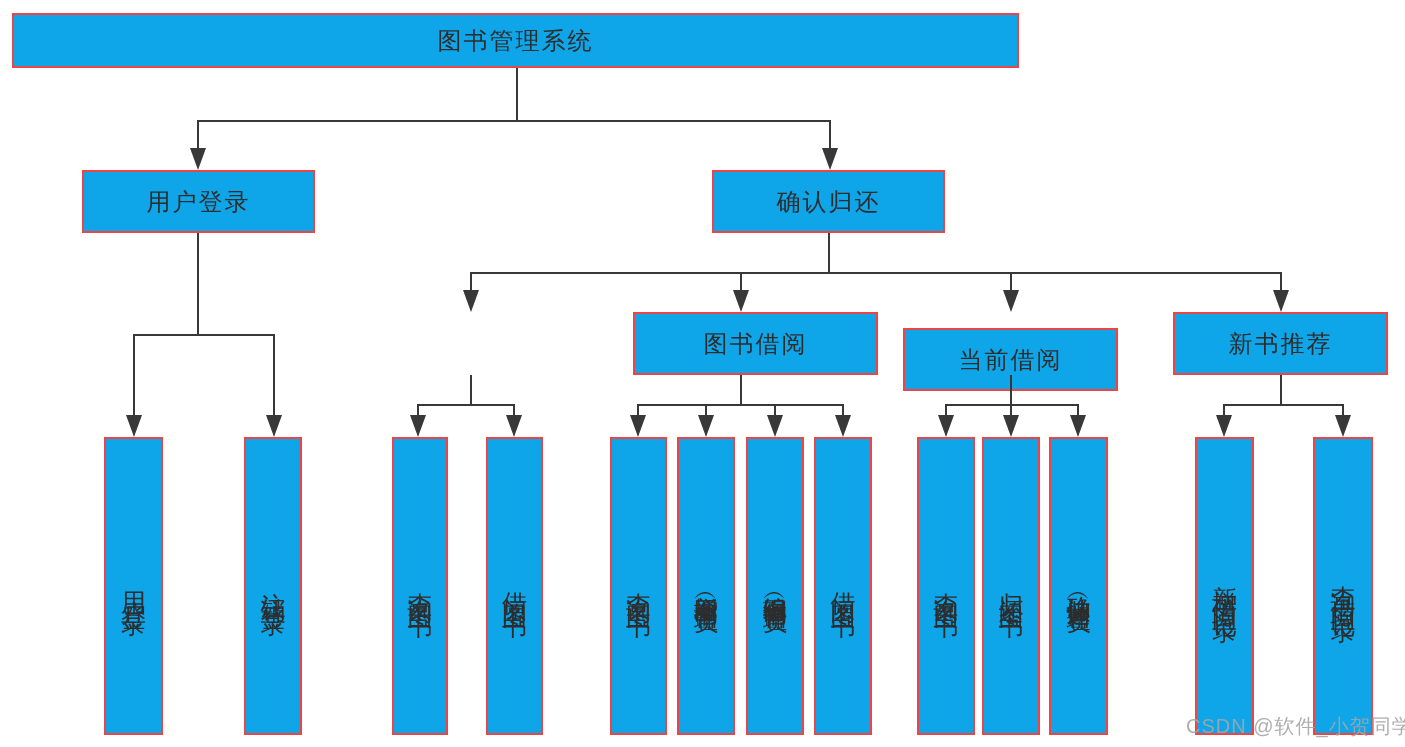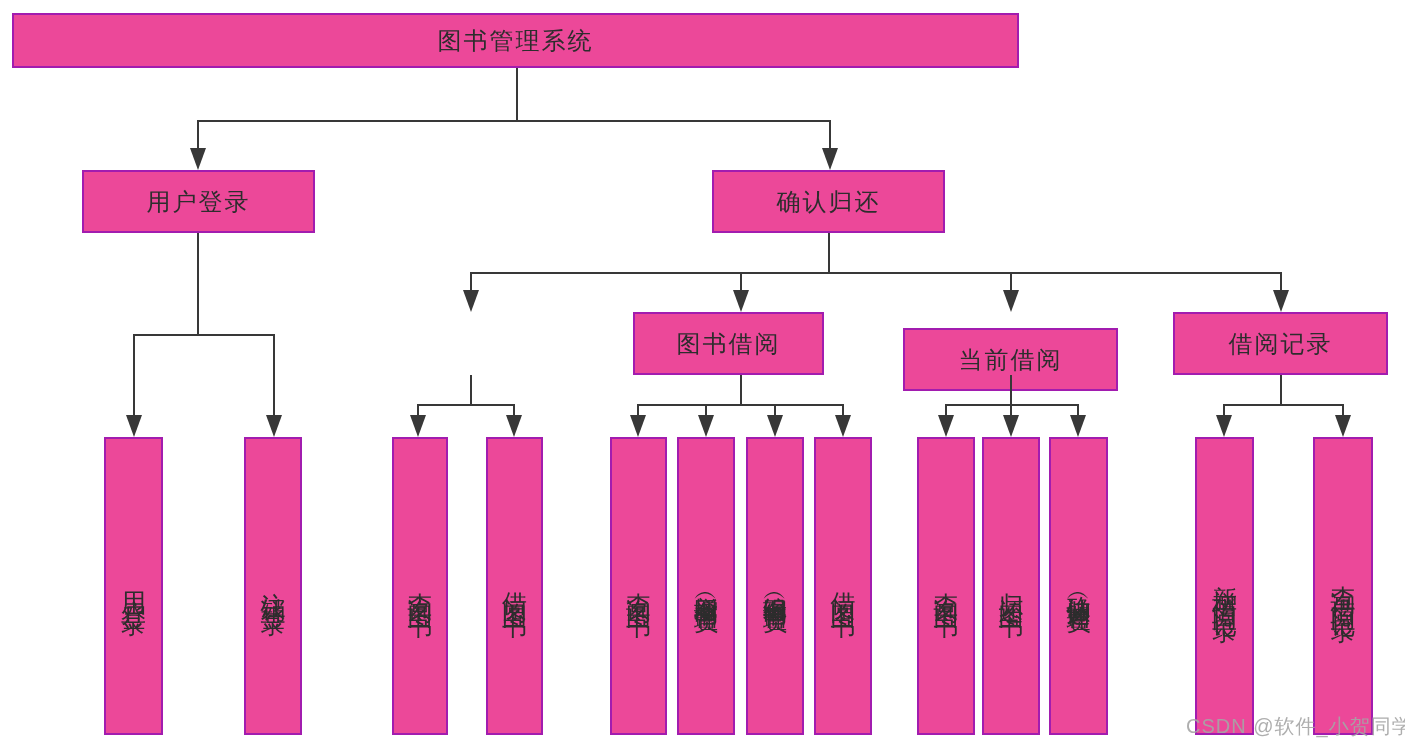--- a/index.html
+++ b/index.html
@@ -1,21 +1,21 @@
 <!DOCTYPE html>
 <html><head>
 <meta charset="utf-8">
 <style>
   html,body{margin:0;padding:0;background:#ffffff;}
   .canvas{
     position:relative;width:1405px;height:747px;background:#ffffff;overflow:hidden;
     font-family:"Liberation Sans","DejaVu Sans",sans-serif;color:#2d2d2d;
   }
   .node{
-    position:absolute;box-sizing:border-box;border:2px solid #a21caf;background:#ec4899;
+    position:absolute;box-sizing:border-box;border:2px solid #ef4444;background:#0ea5e9;
     display:flex;align-items:center;justify-content:center;
     font-size:24px;letter-spacing:2px;line-height:1;white-space:nowrap;text-align:right;
   }
   .vert{
     writing-mode:vertical-rl;text-orientation:mixed;
     font-size:25px;letter-spacing:7px;white-space:normal;
   }
   .vert.tight{font-size:24px;letter-spacing:2px;}
   .hline,.vline{position:absolute;background:#383838;}
   .hline{height:2px;}
@@ -59,23 +59,23 @@
   <div class="hline" style="left:470px;top:272px;width:812px;"></div>
   <div class="vline" style="left:470px;top:272px;height:20px;"></div>
   <div class="ahead" style="left:463px;top:290px;"></div>
   <div class="vline" style="left:740px;top:272px;height:20px;"></div>
   <div class="ahead" style="left:733px;top:290px;"></div>
   <div class="vline" style="left:1010px;top:272px;height:20px;"></div>
   <div class="ahead" style="left:1003px;top:290px;"></div>
   <div class="vline" style="left:1280px;top:272px;height:20px;"></div>
   <div class="ahead" style="left:1273px;top:290px;"></div>
 
-  <div class="node" style="left:633px;top:312px;width:191px;height:63px;">图书借阅</div>
+  <div class="node" style="left:633px;top:312px;width:245px;height:63px;">图书借阅</div>
   <div class="node" style="left:903px;top:312px;width:215px;height:63px;margin-top:16px;">当前借阅</div>
-  <div class="node" style="left:1173px;top:312px;width:215px;height:63px;">借阅记录</div>
+  <div class="node" style="left:1173px;top:312px;width:215px;height:63px;">新书推荐</div>
 
   <div class="vline" style="left:470px;top:375px;height:31px;"></div>
   <div class="hline" style="left:418px;top:404px;width:97px;"></div>
   <div class="vline" style="left:417px;top:404px;height:13px;"></div>
   <div class="ahead" style="left:410px;top:415px;"></div>
   <div class="vline" style="left:513px;top:404px;height:13px;"></div>
   <div class="ahead" style="left:506px;top:415px;"></div>
 
   <div class="vline" style="left:740px;top:375px;height:31px;"></div>
   <div class="hline" style="left:638px;top:404px;width:206px;"></div>

